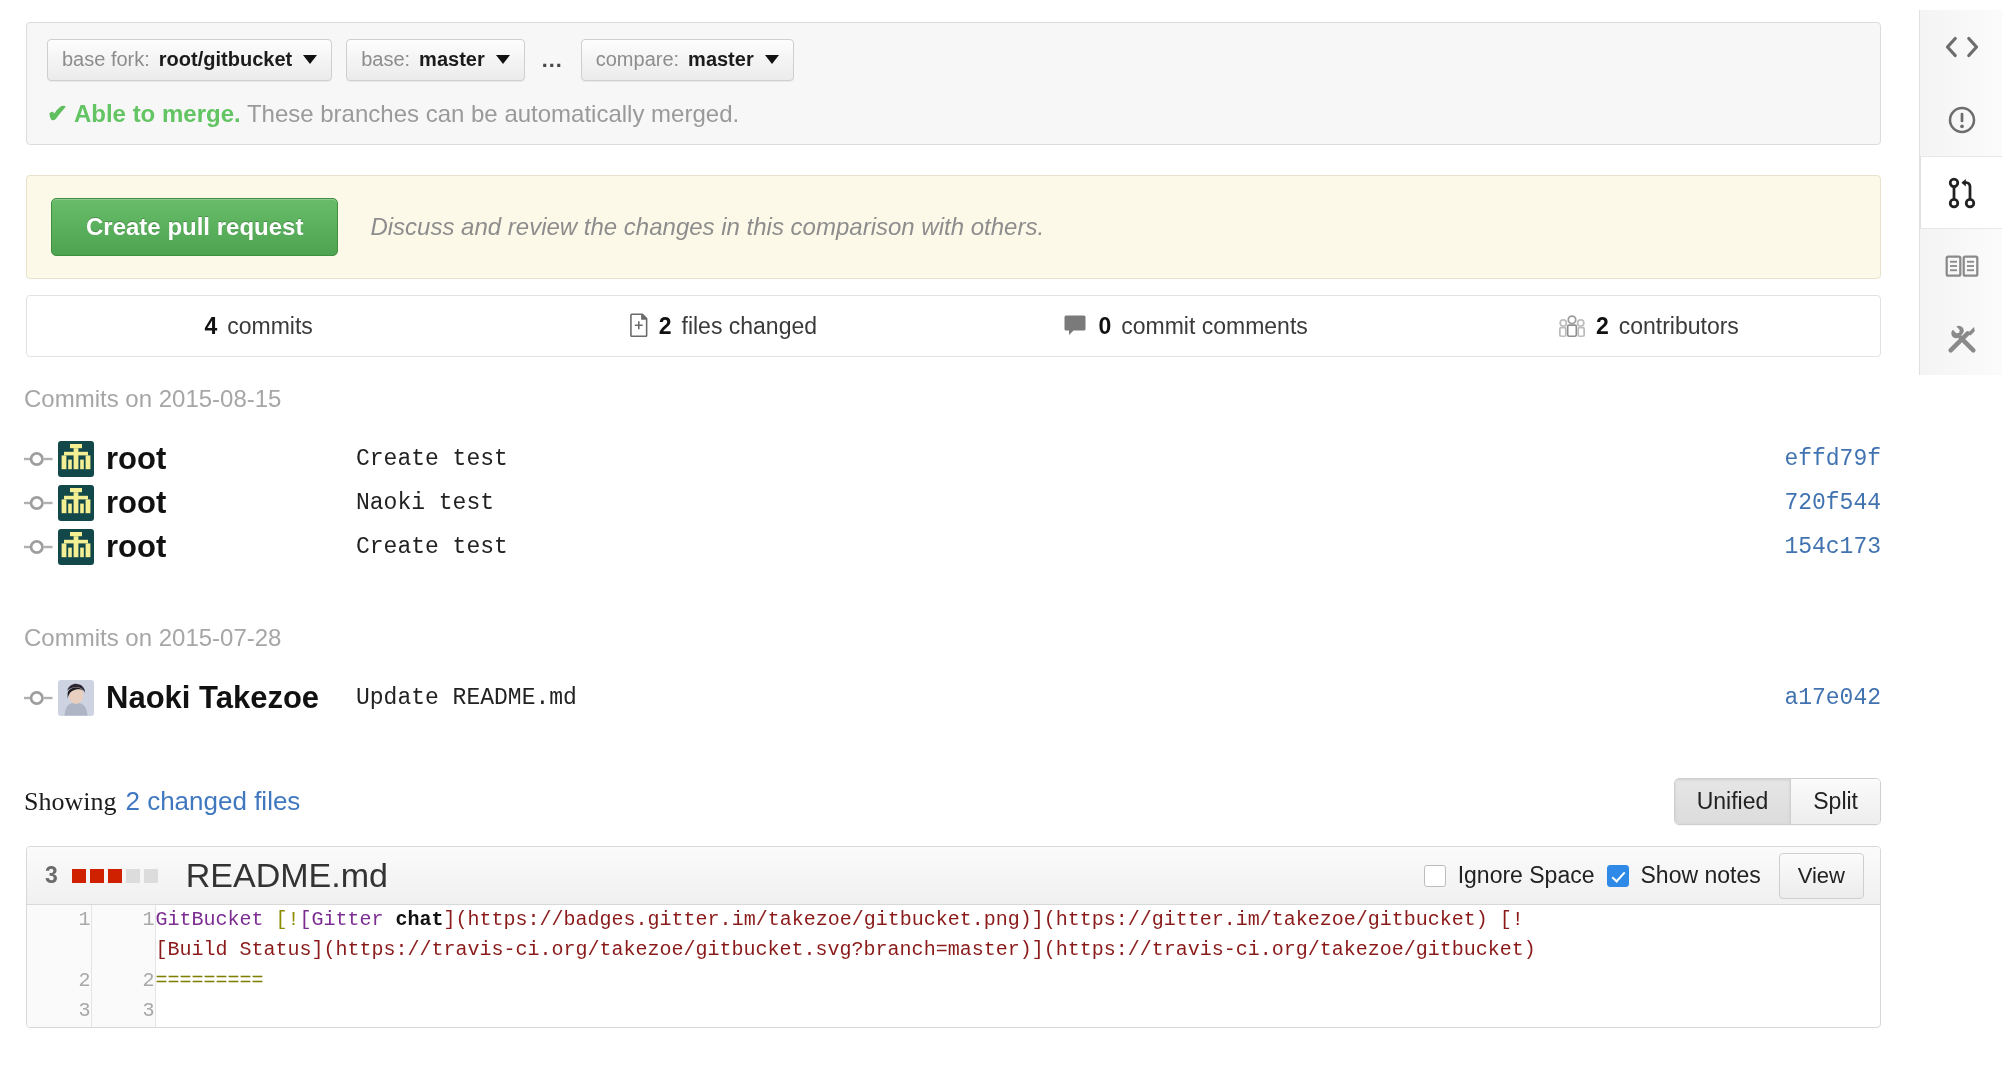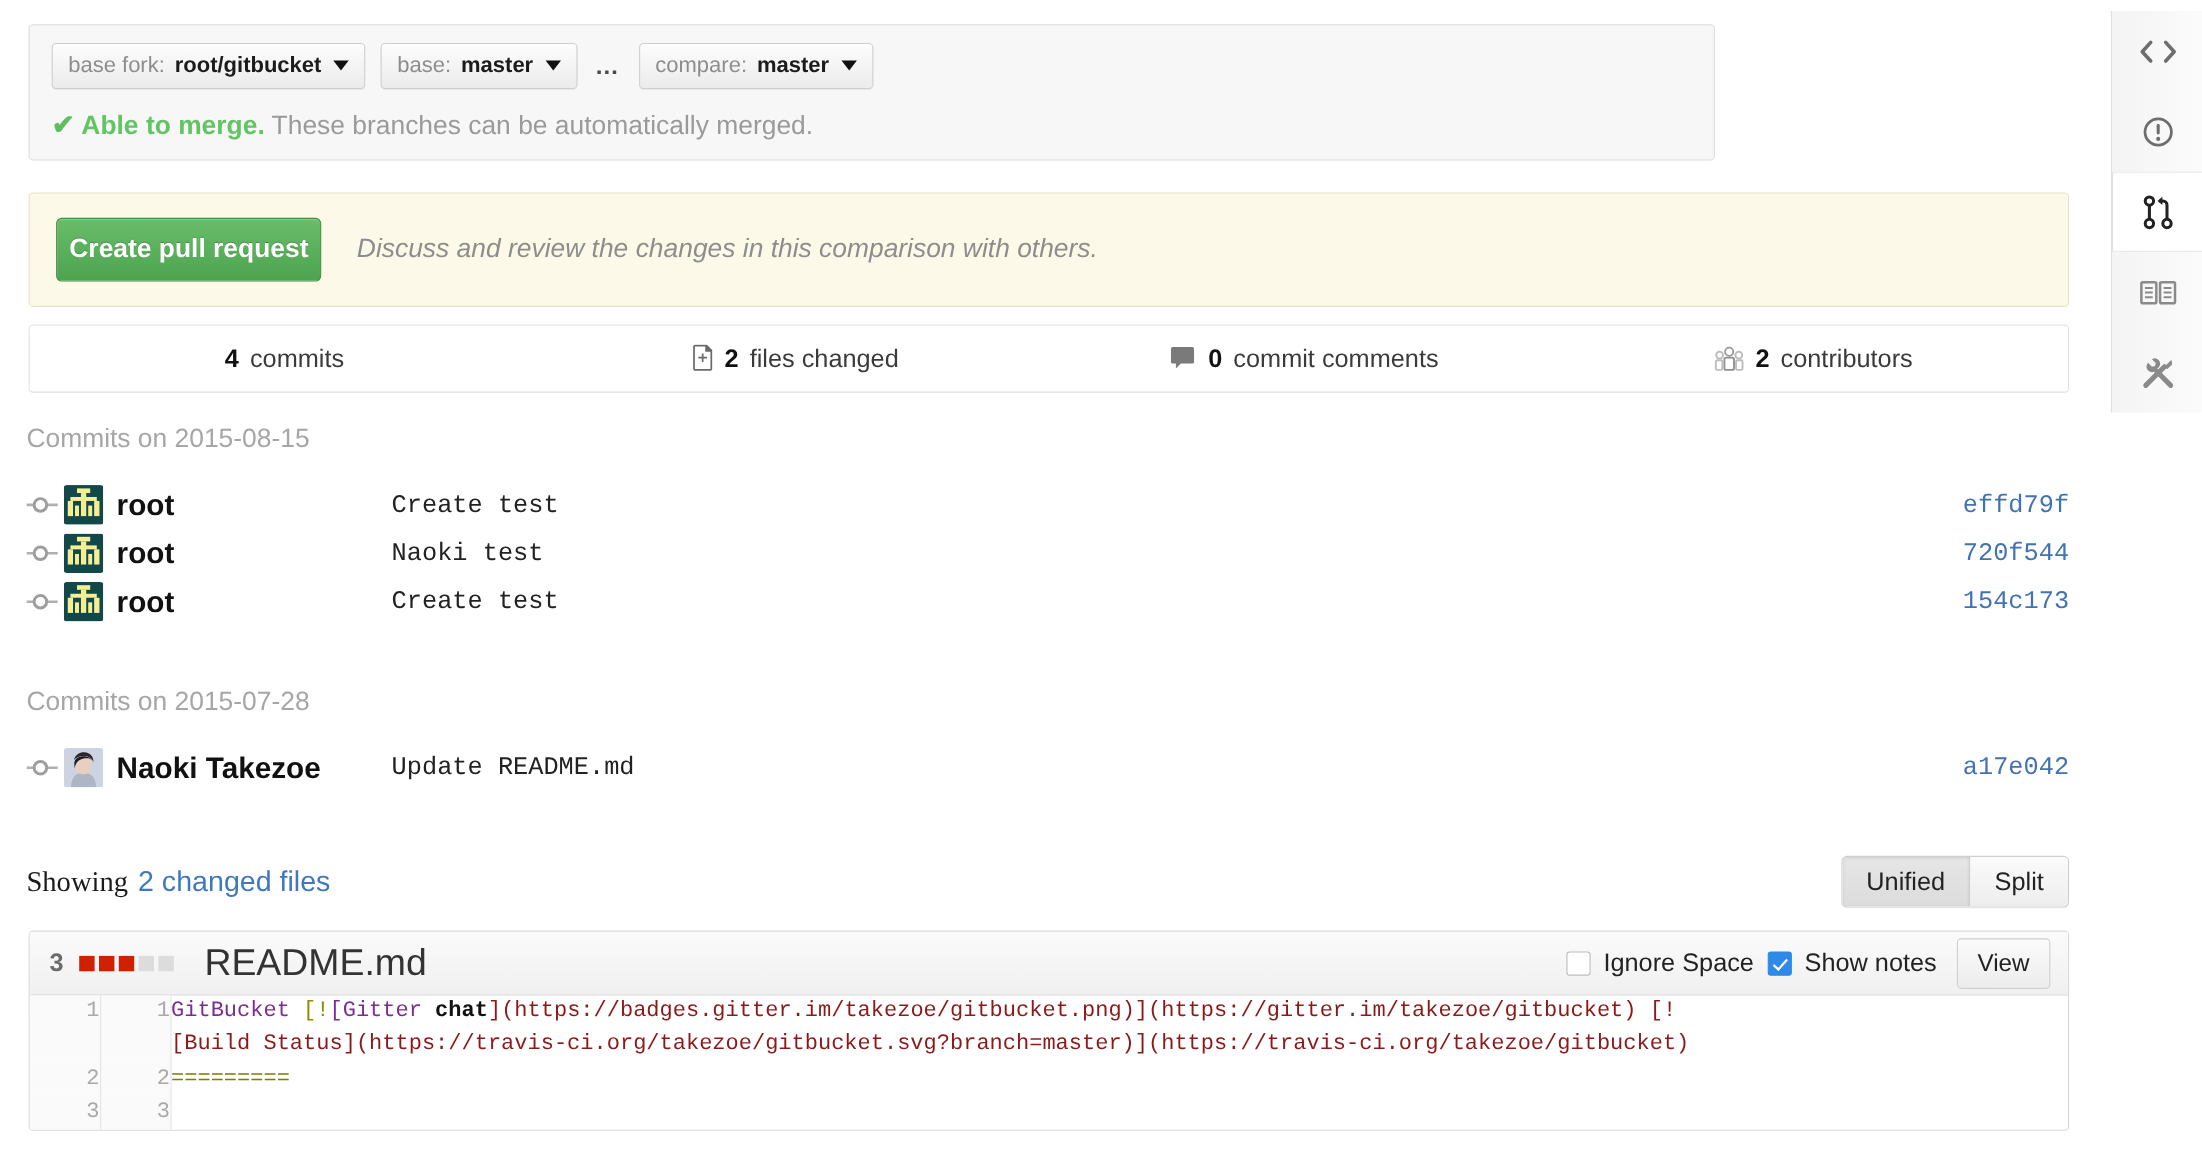--- a/index.html
+++ b/index.html
@@ -21,21 +21,21 @@
     position: absolute;
     left: 0; top: 0;
     width: 1905px; height: 1066px;
     padding: 0;
   }
 
   
   .compare-panel {
     position: absolute;
     left: 26px; top: 22px;
-    width: 1533px;
+    width: 1855px;
     background: #f7f7f7;
     border: 1px solid #dcdcdc;
     border-radius: 4px;
     padding: 16px 20px 16px 20px;
   }
   .branch-row {
     display: flex;
     align-items: center;
     gap: 14px;
   }
@@ -98,21 +98,21 @@
     align-items: center;
     gap: 32px;
   }
   .btn-green {
     background: linear-gradient(to bottom, #69bd6a 0%, #4da34f 100%);
     border: 1px solid #3f8f41;
     border-radius: 5px;
     color: #ffffff;
     font-size: 24px;
     font-weight: bold;
-    padding: 14px 11px;
+    padding: 14px 34px;
     cursor: pointer;
     text-shadow: 0 -1px 0 rgba(0,0,0,0.22);
     box-shadow: inset 0 1px 0 rgba(255,255,255,0.25);
   }
   .strip-text {
     font-size: 24px;
     color: #8d8d8d;
     font-style: italic;
   }
 
@@ -166,21 +166,21 @@
     color: #b0b0b0;
   }
   .avatar {
     width: 36px; height: 36px;
     border-radius: 3px;
     margin-right: 12px;
     flex: none;
     overflow: hidden;
   }
   .commit-author {
-    font-size: 27px;
+    font-size: 31px;
     font-weight: bold;
     color: #111;
     width: 250px;
     cursor: pointer;
   }
   .commit-msg {
     font-family: "Liberation Mono", monospace;
     font-size: 23px;
     color: #222;
     flex: 1;

